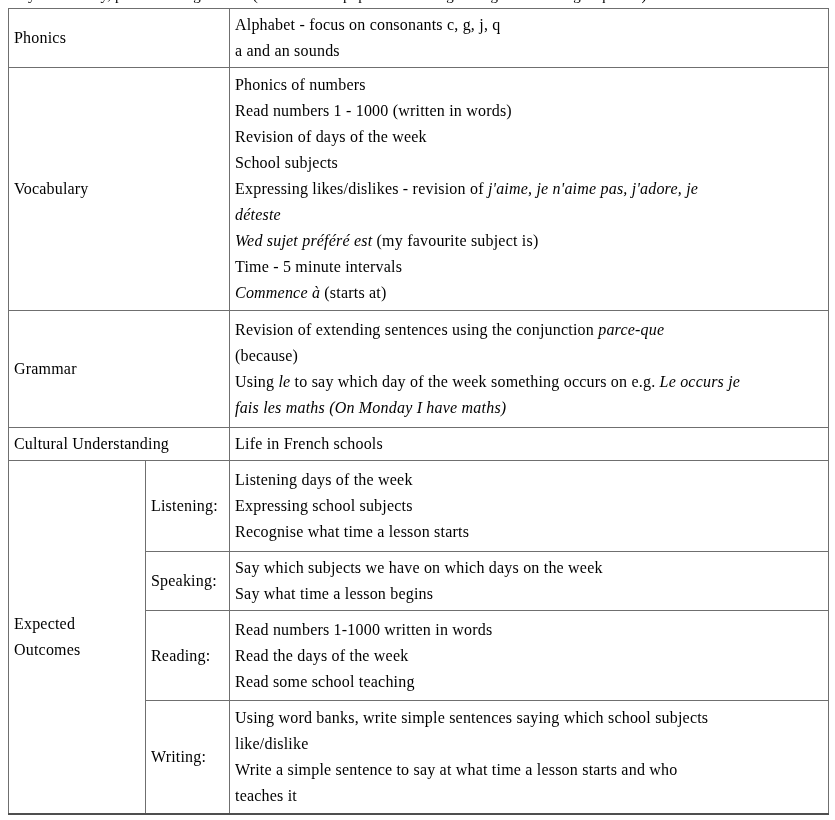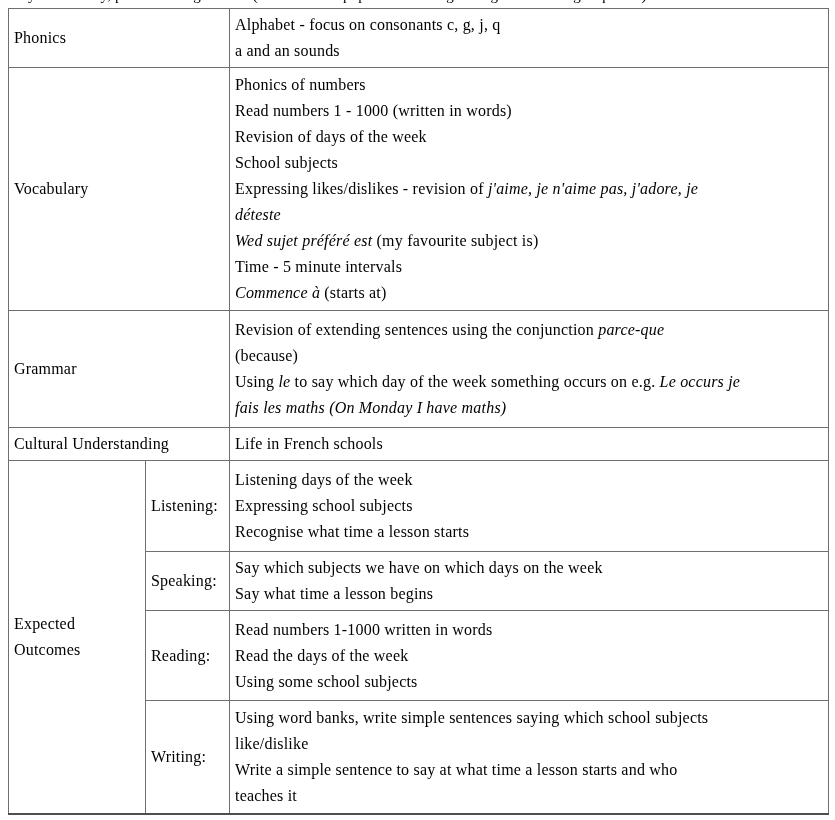--- a/index.html
+++ b/index.html
@@ -127,21 +127,21 @@
           <td class="content">
             <div class="line"><span class="run">Say which subjects we have on which days on the week</span></div>
             <div class="line"><span class="run">Say what time a lesson begins</span></div>
           </td>
         </tr>
         <tr style="height: 90px;">
           <td class="sublabel">Reading:</td>
           <td class="content">
             <div class="line"><span class="run">Read numbers 1-1000 written in words</span></div>
             <div class="line"><span class="run">Read the days of the week</span></div>
-            <div class="line"><span class="run">Using some school subjects</span></div>
+            <div class="line"><span class="run">Read some school teaching</span></div>
           </td>
         </tr>
         <tr style="height: 113px;">
           <td class="sublabel">Writing:</td>
           <td class="content">
             <div class="line"><span class="run">Using word banks, write simple sentences saying which school subjects</span></div>
             <div class="line"><span class="run">like/dislike</span></div>
             <div class="line"><span class="run">Write a simple sentence to say at what time a lesson starts and who</span></div>
             <div class="line"><span class="run">teaches it</span></div>
           </td>

